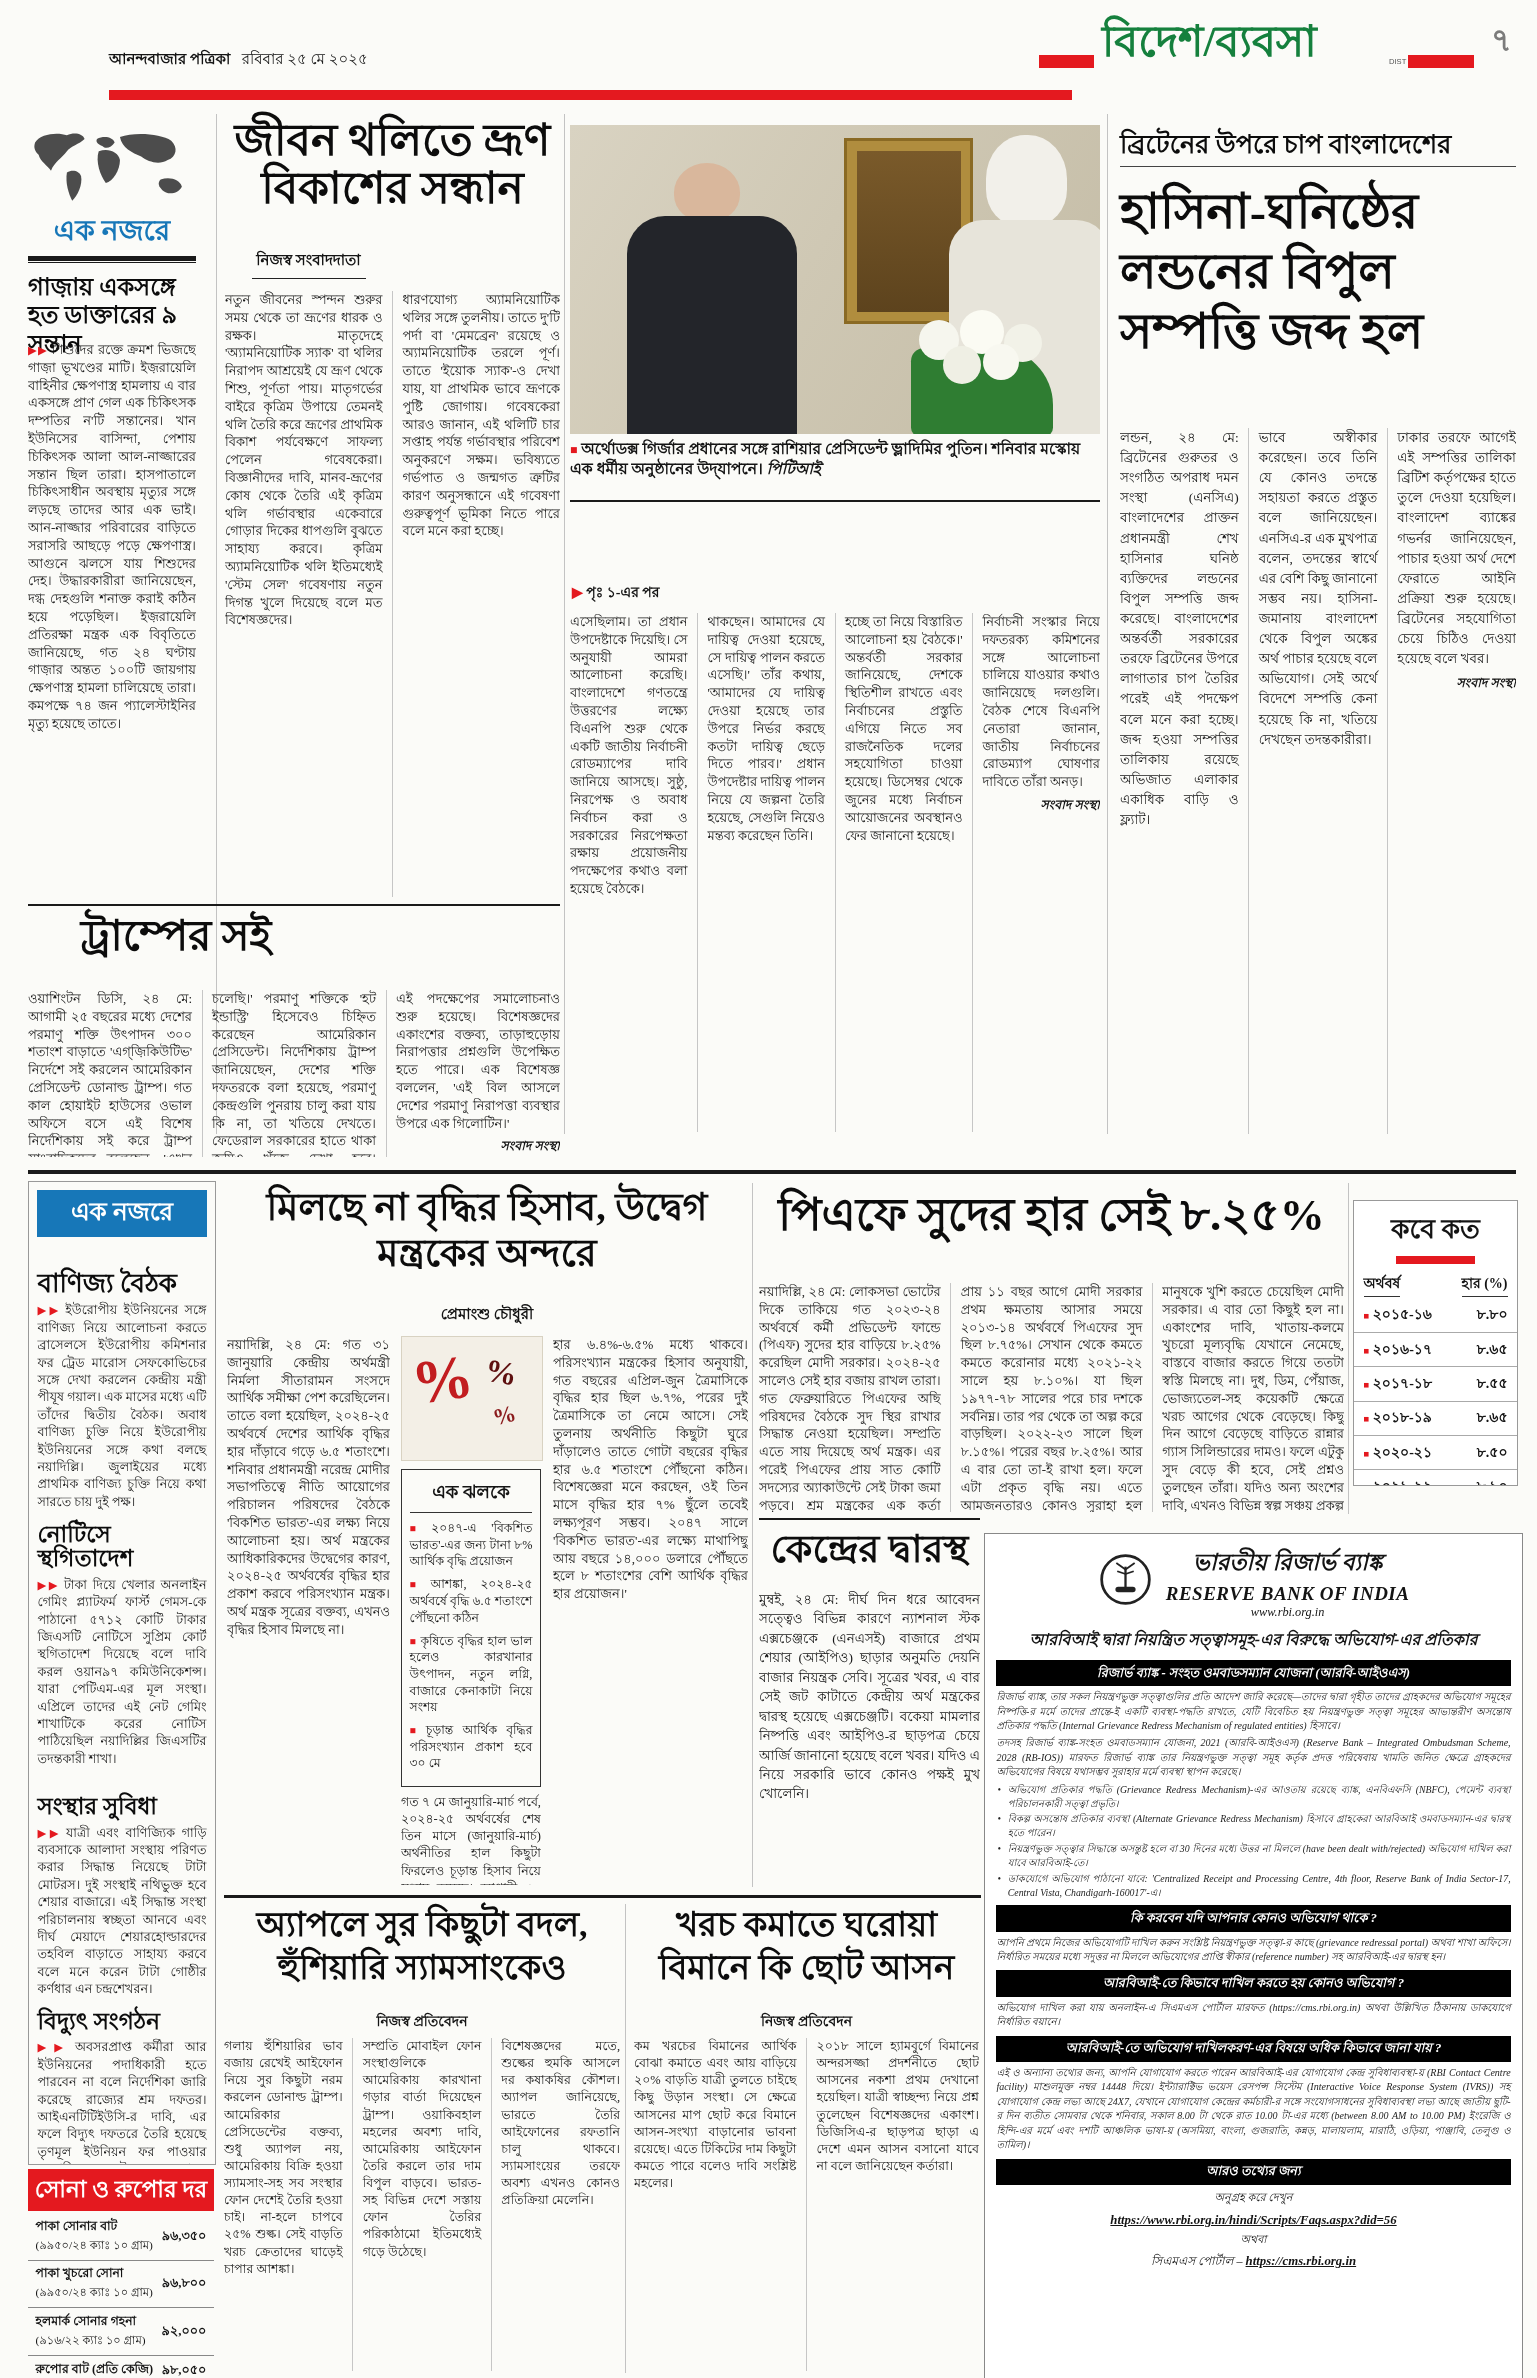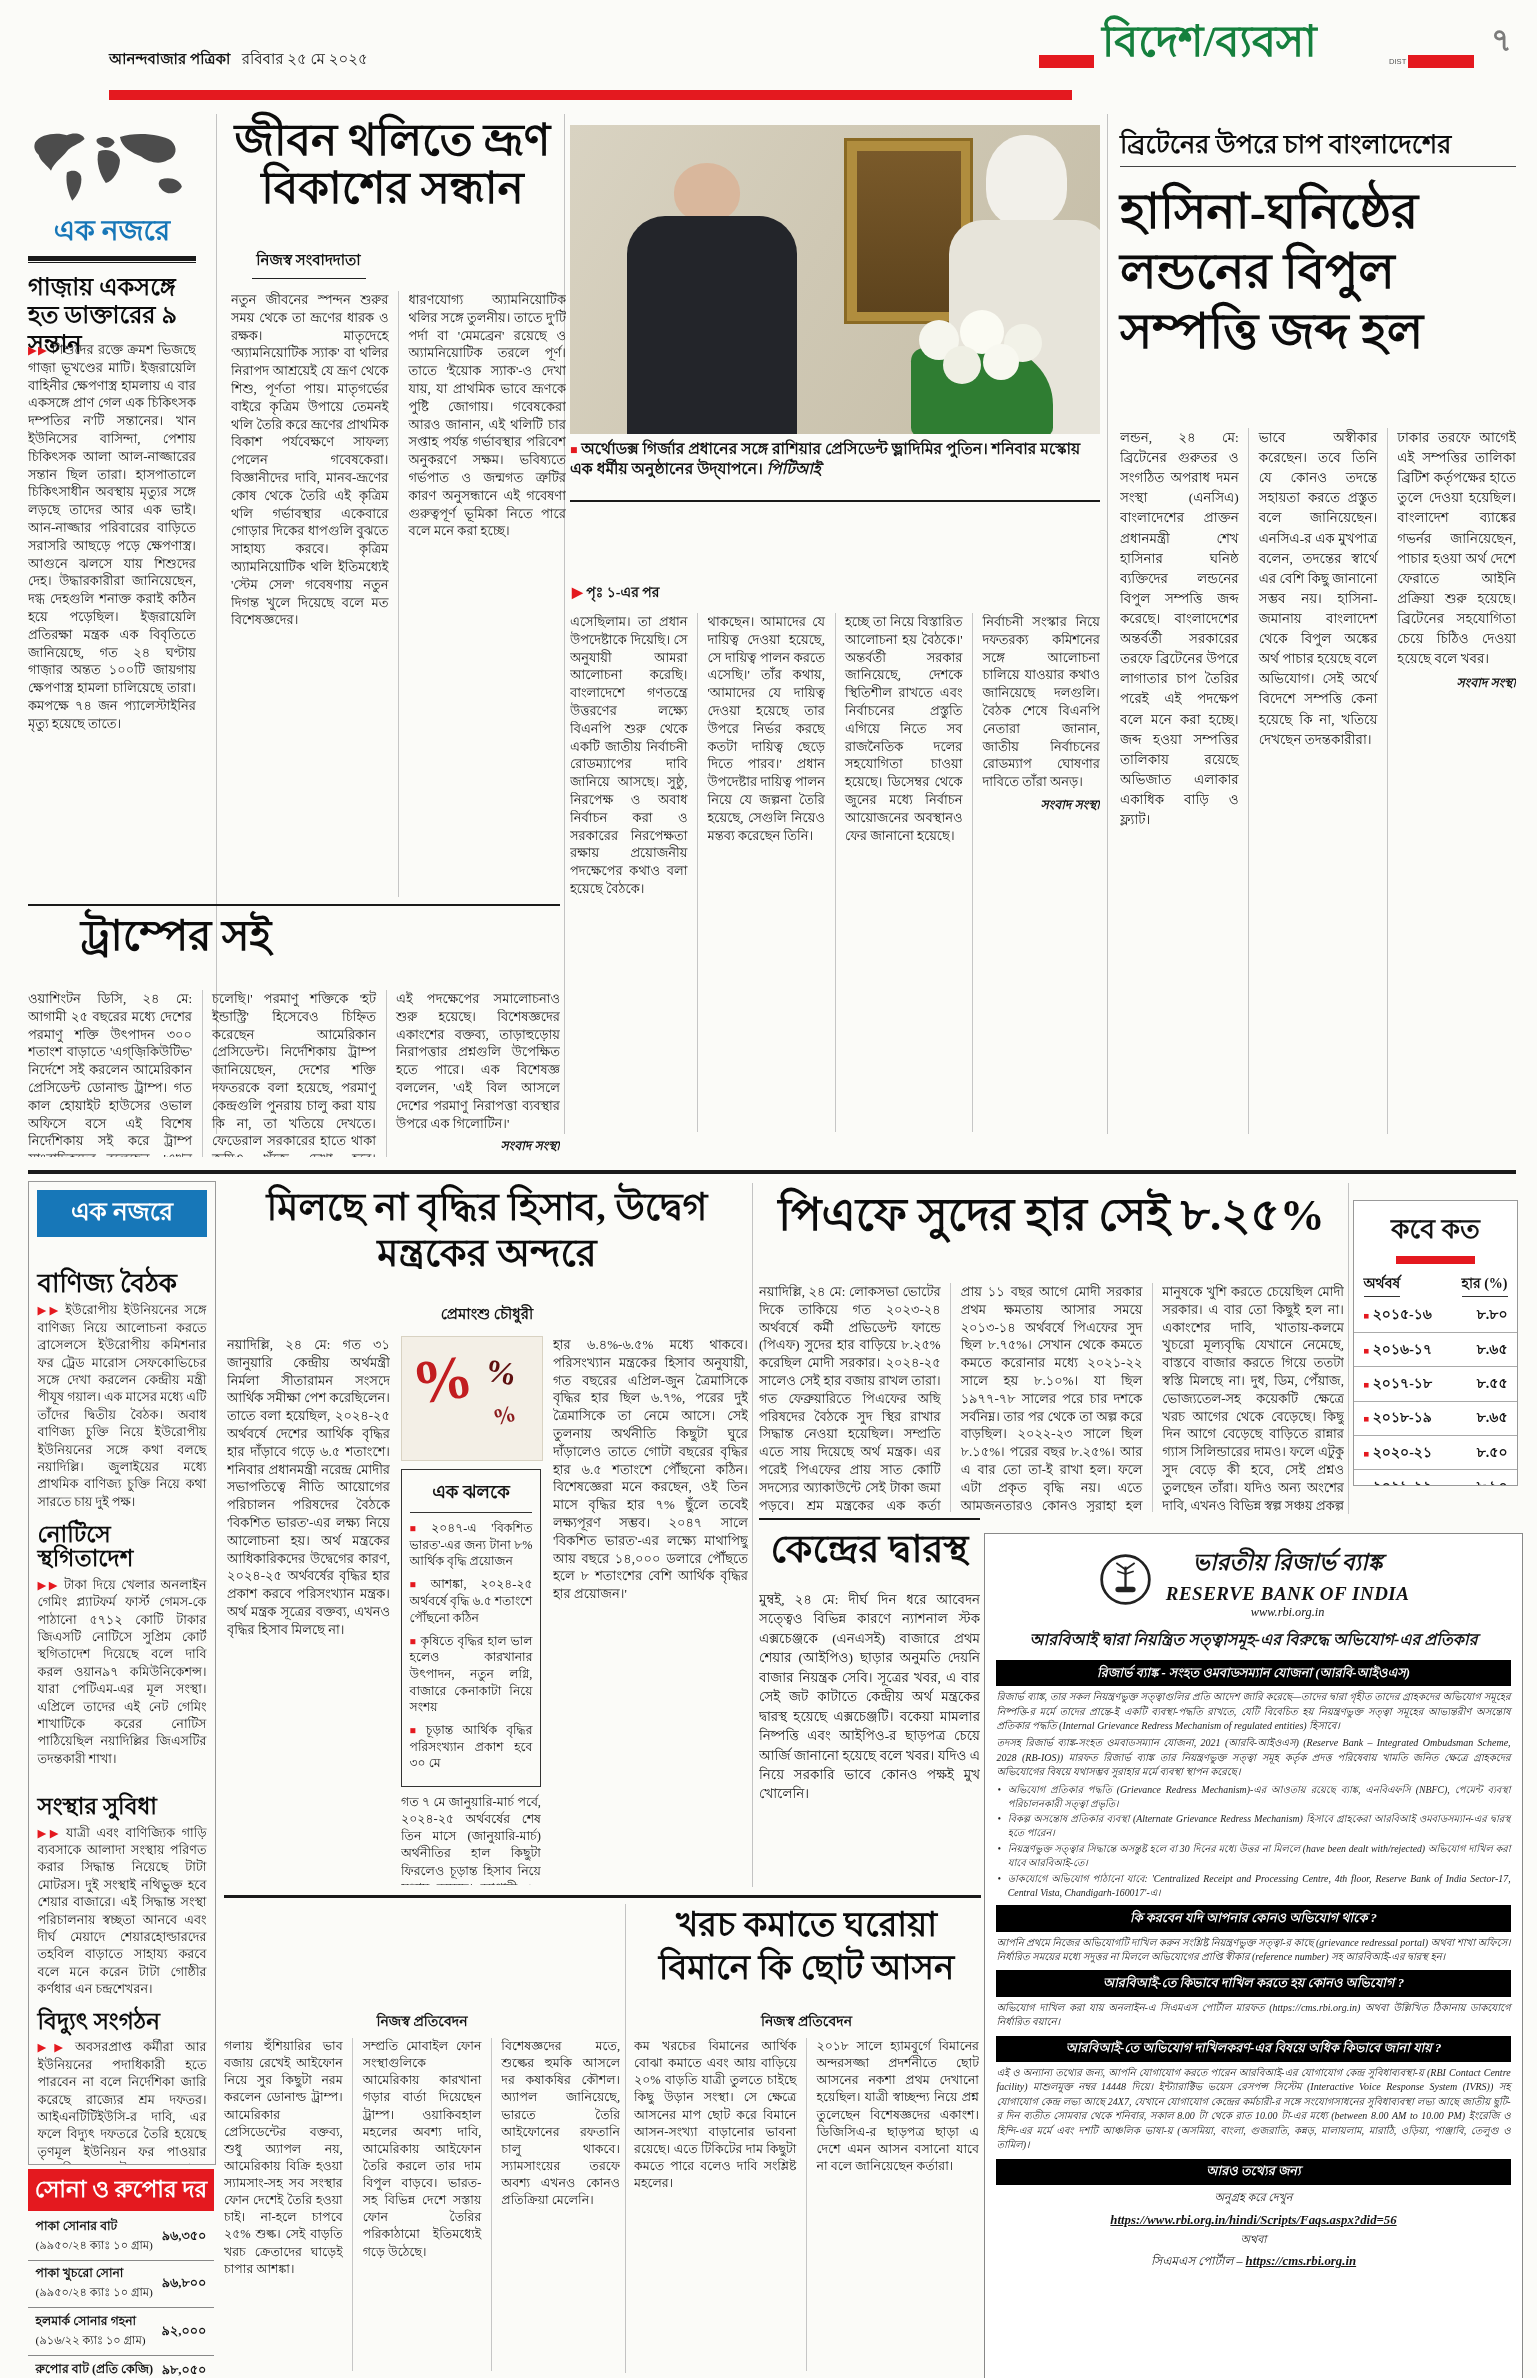--- a/index.html
+++ b/index.html
@@ -65,21 +65,21 @@
   <div class="abs hl" style="left:28px;top:273px;width:168px;font-size:24px;line-height:1.18;">গাজ়ায় একসঙ্গে হত ডাক্তারের ৯ সন্তান</div>
   <div class="abs bt" style="left:28px;top:341px;width:168px;height:556px;overflow:hidden;">
     <span class="brief-bullet">▶▶</span><span>শিশুদের রক্তে ক্রমশ ভিজছে গাজ়া ভূখণ্ডের মাটি। ইজ়রায়েলি বাহিনীর ক্ষেপণাস্ত্র হামলায় এ বার একসঙ্গে প্রাণ গেল এক চিকিৎসক দম্পতির ন'টি সন্তানের। খান ইউনিসের বাসিন্দা, পেশায় চিকিৎসক আলা আল-নাজ্জারের সন্তান ছিল তারা। হাসপাতালে চিকিৎসাধীন অবস্থায় মৃত্যুর সঙ্গে লড়ছে তাদের আর এক ভাই। আন-নাজ্জার পরিবারের বাড়িতে সরাসরি আছড়ে পড়ে ক্ষেপণাস্ত্র। আগুনে ঝলসে যায় শিশুদের দেহ। উদ্ধারকারীরা জানিয়েছেন, দগ্ধ দেহগুলি শনাক্ত করাই কঠিন হয়ে পড়েছিল। ইজ়রায়েলি প্রতিরক্ষা মন্ত্রক এক বিবৃতিতে জানিয়েছে, গত ২৪ ঘণ্টায় গাজ়ার অন্তত ১০০টি জায়গায় ক্ষেপণাস্ত্র হামলা চালিয়েছে তারা। কমপক্ষে ৭৪ জন প্যালেস্টাইনির মৃত্যু হয়েছে তাতে।</span>
   </div>
 
   <div class="abs hl" style="left:225px;top:117px;width:335px;text-align:center;font-size:44px;">জীবন থলিতে ভ্রূণ বিকাশের সন্ধান</div>
   <div class="abs" style="left:225px;top:248px;width:167px;">
     <div class="byline">নিজস্ব সংবাদদাতা</div>
     <div class="byline-rule"></div>
   </div>
-  <div class="abs cols" style="left:231px;top:291px;width:335px;height:606px;overflow:hidden;">
+  <div class="abs cols" style="left:225px;top:291px;width:335px;height:606px;overflow:hidden;">
     <div class="col bt">নতুন জীবনের স্পন্দন শুরুর সময় থেকে তা ভ্রূণের ধারক ও রক্ষক। মাতৃদেহে 'অ্যামনিয়োটিক স্যাক' বা থলির নিরাপদ আশ্রয়েই যে ভ্রূণ থেকে শিশু, পূর্ণতা পায়। মাতৃগর্ভের বাইরে কৃত্রিম উপায়ে তেমনই থলি তৈরি করে ভ্রূণের প্রাথমিক বিকাশ পর্যবেক্ষণে সাফল্য পেলেন গবেষকেরা। বিজ্ঞানীদের দাবি, মানব-ভ্রূণের কোষ থেকে তৈরি এই কৃত্রিম থলি গর্ভাবস্থার একেবারে গোড়ার দিকের ধাপগুলি বুঝতে সাহায্য করবে। কৃত্রিম অ্যামনিয়োটিক থলি ইতিমধ্যেই 'স্টেম সেল' গবেষণায় নতুন দিগন্ত খুলে দিয়েছে বলে মত বিশেষজ্ঞদের।</div>
     <div class="col bt">ধারণযোগ্য অ্যামনিয়োটিক থলির সঙ্গে তুলনীয়। তাতে দু'টি পর্দা বা 'মেমব্রেন' রয়েছে ও অ্যামনিয়োটিক তরলে পূর্ণ। তাতে 'ইয়োক স্যাক'-ও দেখা যায়, যা প্রাথমিক ভাবে ভ্রূণকে পুষ্টি জোগায়। গবেষকেরা আরও জানান, এই থলিটি চার সপ্তাহ পর্যন্ত গর্ভাবস্থার পরিবেশ অনুকরণে সক্ষম। ভবিষ্যতে গর্ভপাত ও জন্মগত ত্রুটির কারণ অনুসন্ধানে এই গবেষণা গুরুত্বপূর্ণ ভূমিকা নিতে পারে বলে মনে করা হচ্ছে।</div>
   </div>
 
   <div class="abs" style="left:570px;top:125px;width:530px;height:309px;background:linear-gradient(120deg,#d9d3c2 0%,#cfc8b4 45%,#c4bca6 100%);overflow:hidden;">
     <div style="position:absolute;left:274px;top:13.2px;width:123px;height:180px;background:#b08d3e;border:3.8px solid #8a6a24;">
       <div style="position:absolute;left:9.5px;top:9.5px;right:9.5px;bottom:9.5px;background:linear-gradient(180deg,#7a5a2a,#5d431d);"></div>
     </div>
     <div style="position:absolute;left:104px;top:38px;width:66px;height:59px;border-radius:50% 50% 46% 46%;background:#d9b79c;"></div>
     <div style="position:absolute;left:57px;top:91px;width:170px;height:218px;border-radius:38px 38px 0 0;background:#23252a;"></div>
@@ -295,20 +295,21 @@
     <div style="text-align:center;font-size:11px;margin-top:2.8px;">অথবা</div>
     <div style="text-align:center;margin-top:2.8px;font-size:12px;">
       <span>সিএমএস পোর্টাল –</span>
       <a href="#" style="font-weight:bold;text-decoration:underline;font-size:12.8px;">https://cms.rbi.org.in</a>
     </div>
   </div>
 
   <div class="abs gray-rule" style="left:224px;top:1895px;width:757px;height:2.8px;"></div>
   <div class="abs" style="left:625px;top:1904px;width:0.9px;height:469px;background:#c3c3c3;"></div>
 
+  <div class="abs hl" style="left:224px;top:1904px;width:396px;text-align:center;font-size:34px;line-height:1.25;">অ্যাপলে সুর কিছুটা বদল, হুঁশিয়ারি স্যামসাংকেও</div>
   <div class="abs byline" style="left:224px;top:2010px;width:396px;font-size:14px;">নিজস্ব প্রতিবেদন</div>
   <div class="abs cols" style="left:224px;top:2038px;width:396px;height:333px;overflow:hidden;">
     <div class="col bt" style="font-size:12.5px;">গলায় হুঁশিয়ারির ভাব বজায় রেখেই আইফোন নিয়ে সুর কিছুটা নরম করলেন ডোনাল্ড ট্রাম্প। আমেরিকার প্রেসিডেন্টের বক্তব্য, শুধু অ্যাপল নয়, আমেরিকায় বিক্রি হওয়া স্যামসাং-সহ সব সংস্থার ফোন দেশেই তৈরি হওয়া চাই। না-হলে চাপবে ২৫% শুল্ক। সেই বাড়তি খরচ ক্রেতাদের ঘাড়েই চাপার আশঙ্কা।</div>
     <div class="col bt" style="font-size:12.5px;">সম্প্রতি মোবাইল ফোন সংস্থাগুলিকে আমেরিকায় কারখানা গড়ার বার্তা দিয়েছেন ট্রাম্প। ওয়াকিবহাল মহলের অবশ্য দাবি, আমেরিকায় আইফোন তৈরি করলে তার দাম বিপুল বাড়বে। ভারত-সহ বিভিন্ন দেশে সস্তায় ফোন তৈরির পরিকাঠামো ইতিমধ্যেই গড়ে উঠেছে।</div>
     <div class="col bt" style="font-size:12.5px;">বিশেষজ্ঞদের মতে, শুল্কের হুমকি আসলে দর কষাকষির কৌশল। অ্যাপল জানিয়েছে, ভারতে তৈরি আইফোনের রফতানি চালু থাকবে। স্যামসাংয়ের তরফে অবশ্য এখনও কোনও প্রতিক্রিয়া মেলেনি।</div>
   </div>
 
   <div class="abs hl" style="left:634px;top:1904px;width:345px;text-align:center;font-size:34px;line-height:1.25;">খরচ কমাতে ঘরোয়া বিমানে কি ছোট আসন</div>
   <div class="abs byline" style="left:634px;top:2010px;width:345px;font-size:14px;">নিজস্ব প্রতিবেদন</div>
   <div class="abs cols" style="left:634px;top:2038px;width:345px;height:333px;overflow:hidden;">

